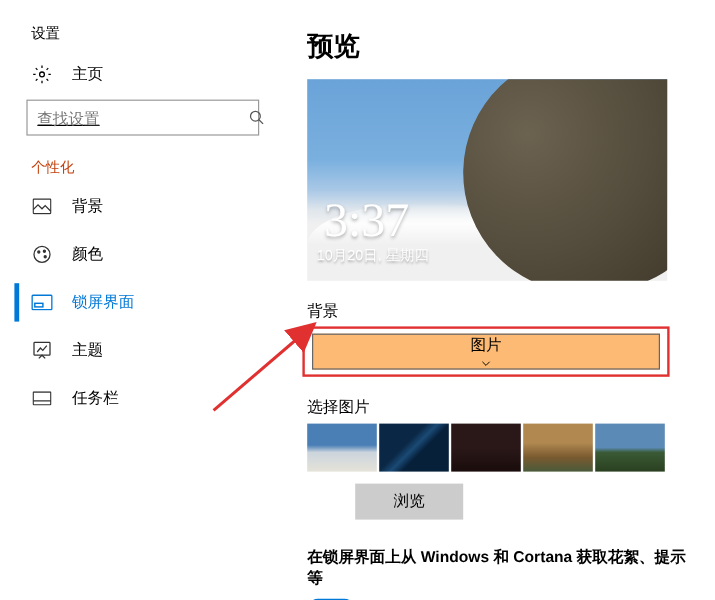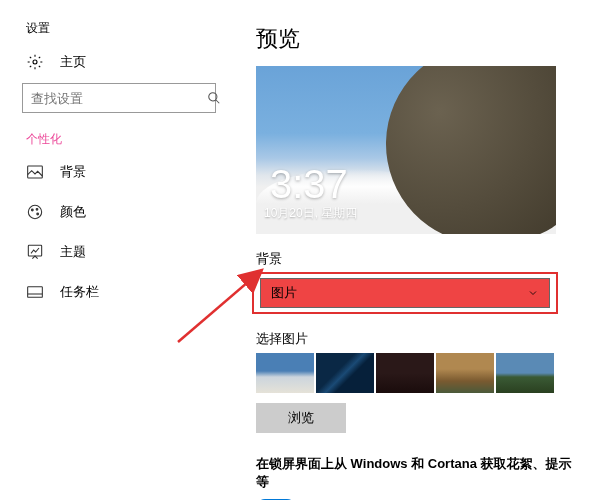--- a/index.html
+++ b/index.html
@@ -2,47 +2,47 @@
 <html><head>
 <meta charset="utf-8">
 <style>
 * { margin: 0; padding: 0; box-sizing: border-box; font-family: "Microsoft YaHei", "Segoe UI", sans-serif; }
 body { width: 596px; height: 500px; background: #fff; color: #000; font-size: 13px; overflow: hidden; position: relative; }
 .container { display: flex; height: 100%; }
 .sidebar { width: 238px; padding: 12px; }
 .app-title { font-size: 12px; padding: 8px 14px 10px; }
 .home-row { display: flex; align-items: center; gap: 16px; padding: 6px 14px 12px; cursor: pointer; }
 .home-row .icn { width: 18px; height: 18px; display: inline-flex; align-items: center; justify-content: center; }
-.search-box { margin: 0 10px 10px 10px; border: 1px solid #999; height: 30px; display: flex; align-items: center; padding: 0 8px; }
+.search-box { margin: 0 10px 10px 10px; border: 1px solid #999; height: 30px; display: flex; align-items: center; padding: 0 8px; text-decoration: underline; }
 .search-box input { border: none; outline: none; flex: 1; font-size: 13px; font-family: inherit; }
 .search-box .sicn { color: #555; }
-.section-label { color: #ec4899; font-size: 12px; padding: 8px 14px 4px; }
+.section-label { color: #c2410c; font-size: 12px; padding: 8px 14px 4px; }
 .nav-item { display: flex; align-items: center; gap: 16px; padding: 11px 14px; cursor: pointer; }
 .nav-item .icn { width: 18px; height: 18px; display: inline-flex; align-items: center; justify-content: center; color: #333; }
 .nav-item.active { color: #0078d7; position: relative; }
 .nav-item.active .icn { color: #0078d7; }
 .nav-item.active::before { content: ""; position: absolute; left: 0; top: 4px; bottom: 4px; width: 4px; background: #0078d7; }
 .main { flex: 1; padding: 0 12px 0 18px; }
-.preview-title { font-size: 22px; font-weight: 400; padding: 24px 0 12px; }
+.preview-title { font-size: 22px; font-weight: 700; padding: 24px 0 12px; }
 .preview-img { width: 300px; height: 168px; position: relative; background: linear-gradient(to bottom, #6aa3d8 0%, #7ab0df 40%, #a9c8e6 55%, #e0e6ec 65%, #f0f0f0 72%); overflow: hidden; }
 .preview-img .mountain { position: absolute; right: -30px; bottom: -10px; width: 200px; height: 200px; background: radial-gradient(circle at 30% 30%, #6b6250, #3d3628); border-radius: 50% 40% 40% 50%; transform: rotate(-10deg); }
 .preview-img .clouds { position: absolute; left: 0; right: 110px; bottom: 30px; height: 35px; background: linear-gradient(to bottom, rgba(255,255,255,0) 0%, rgba(255,255,255,0.9) 50%, rgba(240,240,240,0.8) 100%); border-radius: 50% 50% 0 0 / 100% 100% 0 0; }
-.preview-img .time { position: absolute; left: 14px; bottom: 30px; color: #fff; font-size: 40px; font-weight: 300; line-height: 1; text-shadow: 0 1px 3px rgba(0,0,0,0.3); }
+.preview-img .time { position: absolute; left: 14px; bottom: 30px; color: #fff; font-size: 40px; font-weight: 300; line-height: 1; text-shadow: 0 1px 3px rgba(0,0,0,0.3); font-family: Liberation Serif, serif; }
 .preview-img .date { position: absolute; left: 8px; bottom: 12px; color: #fff; font-size: 12px; text-shadow: 0 1px 2px rgba(0,0,0,0.3); }
 .field-label { font-size: 13px; margin-top: 16px; margin-bottom: 4px; }
 .highlight-box { border: 2px solid #e03030; padding: 4px 6px; width: 306px; margin-left: -4px; }
-.dropdown { border: 1px solid #666; height: 30px; display: flex; align-items: center; justify-content: space-between; padding: 0 10px; font-size: 13px; cursor: pointer; background: #ef4444; }
+.dropdown { border: 1px solid #666; height: 30px; display: flex; align-items: center; justify-content: space-between; padding: 0 10px; font-size: 13px; cursor: pointer; background: #fdba74; flex-direction: column; }
 .thumbs { display: flex; gap: 2px; margin-top: 5px; }
 .thumb { width: 58px; height: 40px; background: #888; }
 .thumb.t1 { background: linear-gradient(to bottom, #4a7fb5 45%, #ccd5dd 60%, #e5e2d8 100%); }
 .thumb.t2 { background: linear-gradient(135deg, #0a2845 40%, #1a4a75 50%, #06203a 60%); }
 .thumb.t3 { background: linear-gradient(to bottom, #2a1818 50%, #1a0c0c 100%); }
 .thumb.t4 { background: linear-gradient(to bottom, #b08850 40%, #7a5a30 70%, #4a5a3a 100%); }
 .thumb.t5 { background: linear-gradient(to bottom, #5a8ab5 50%, #3a5a35 60%, #2a4020 100%); }
-.browse-btn { margin-top: 10px; width: 90px; height: 30px; background: #ccc; border: none; font-size: 13px; cursor: pointer; font-family: inherit; }
+.browse-btn { margin-top: 10px; width: 90px; height: 30px; background: #ccc; border: none; font-size: 13px; cursor: pointer; font-family: inherit; margin-left: 40px; }
 .toggle-label { font-size: 13px; margin-top: 22px; margin-bottom: 8px; font-weight: bold; }
 .toggle-row { display: flex; align-items: center; gap: 10px; }
 .toggle { width: 40px; height: 18px; border-radius: 9px; background: #0078d7; position: relative; cursor: pointer; }
 .toggle .knob { position: absolute; right: 2px; top: 2px; width: 14px; height: 14px; background: #fff; border-radius: 50%; }
 .arrow-annotation { position: absolute; left: 170px; top: 260px; pointer-events: none; }
 svg { display: block; }
 </style>
 </head>
 <body>
 
@@ -84,20 +84,29 @@
         <svg width="16" height="16" viewBox="0 0 24 24" fill="none" stroke="currentColor" stroke-width="1.6">
             <circle cx="12" cy="12" r="10"></circle>
             <circle cx="8" cy="9" r="1.3" fill="currentColor"></circle>
             <circle cx="15" cy="8" r="1.3" fill="currentColor"></circle>
             <circle cx="16" cy="15" r="1.3" fill="currentColor"></circle>
           </svg>
       </span>
       <span>颜色</span>
     </div>
 
+    <div class="nav-item active">
+      <span class="icn">
+        <svg width="18" height="14" viewBox="0 0 24 18" fill="none" stroke="currentColor" stroke-width="1.6">
+            <rect x="1" y="1" width="22" height="16" rx="1"></rect>
+            <rect x="4" y="10" width="9" height="4"></rect>
+          </svg>
+      </span>
+      <span>锁屏界面</span>
+    </div>
 
     <div class="nav-item">
       <span class="icn">
         <svg width="16" height="16" viewBox="0 0 24 24" fill="none" stroke="currentColor" stroke-width="1.6">
             <rect x="2" y="2" width="20" height="16" rx="1"></rect>
             <path d="M8 22l4-4 4 4"></path>
             <path d="M6 14l4-5 3 3 5-6"></path>
           </svg>
       </span>
       <span>主题</span>

